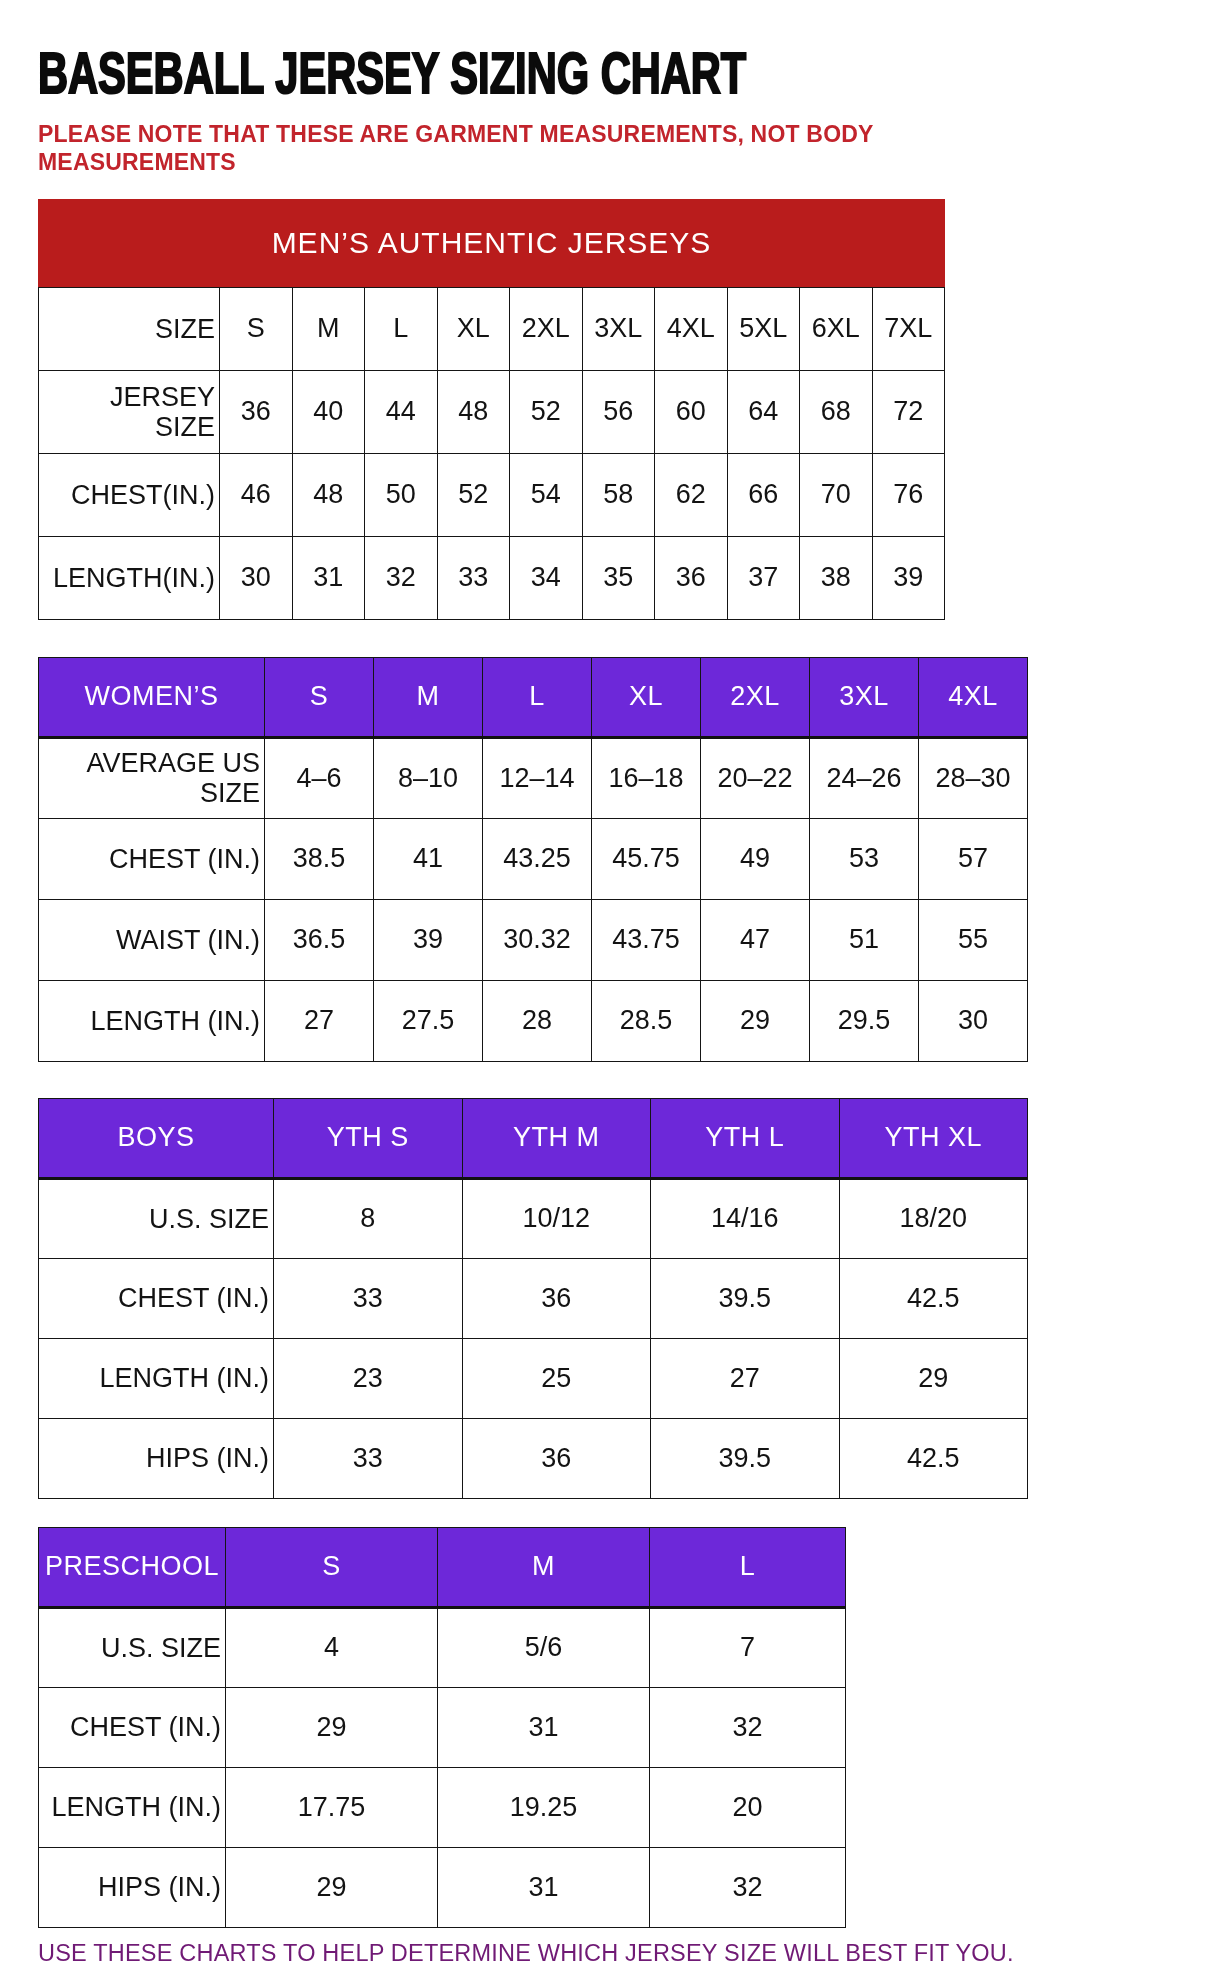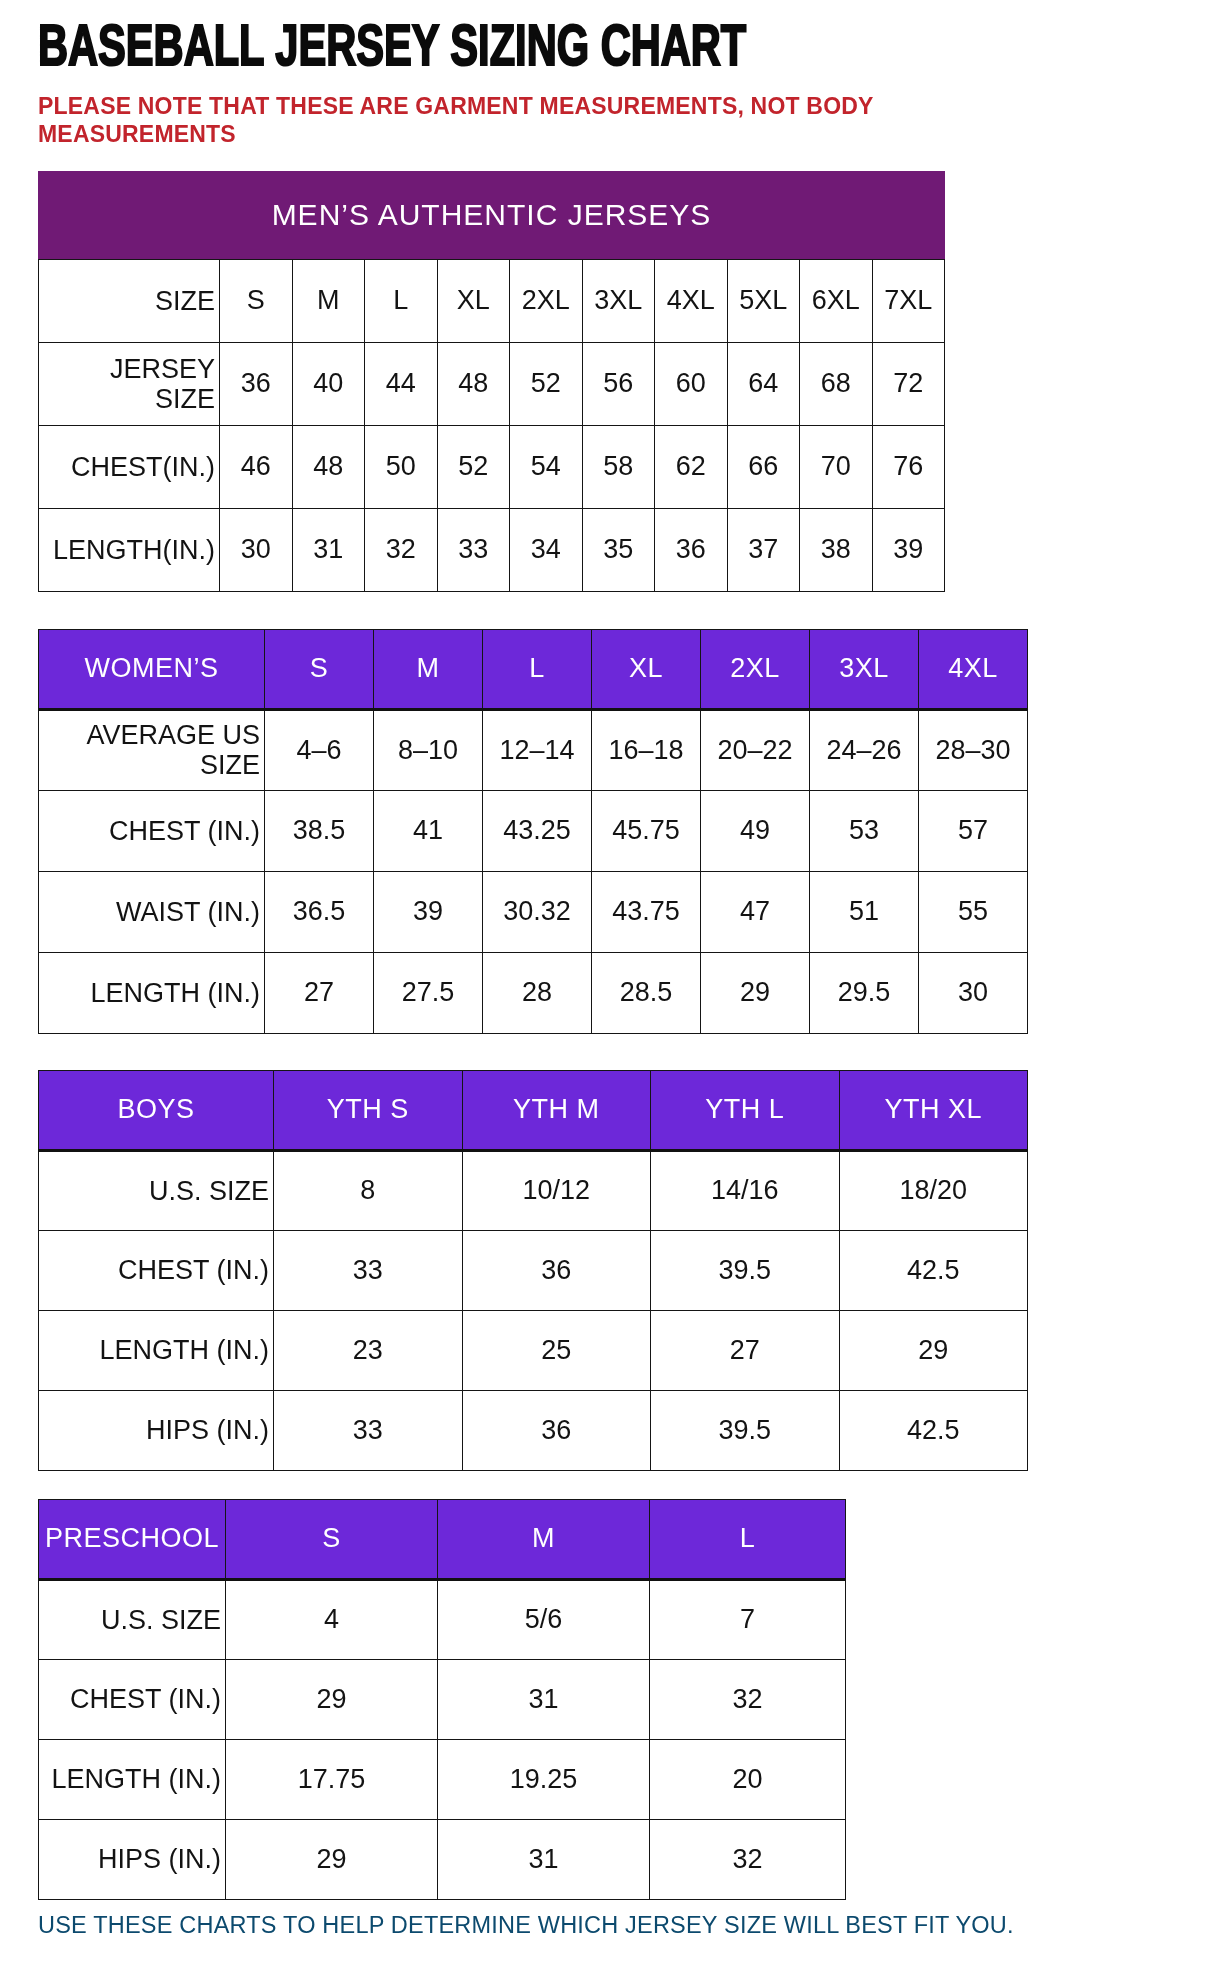--- a/index.html
+++ b/index.html
@@ -2,39 +2,39 @@
 <html><head>
 <meta charset="utf-8">
 <style>
   * { margin:0; padding:0; box-sizing:border-box; }
   html,body { background:#ffffff; }
   body {
     width:1220px; height:1974px; overflow:hidden;
     font-family:"Liberation Sans", sans-serif;
     color:#131313;
   }
-  .page { padding:16px 38px 0 38px; }
+  .page { padding:44px 38px 0 38px; }
 
   .page-title {
     font-size:57px; font-weight:700; color:#0b0b0b;
     -webkit-text-stroke:2.2px #0b0b0b;
     letter-spacing:0px; white-space:nowrap;
     transform:scaleX(0.73); transform-origin:left center;
     line-height:1.05;
   }
   .note {
     margin-top:16px; max-width:905px;
     font-size:23px; line-height:28px; letter-spacing:0.2px;
     color:#c2242c; font-weight:700;
   }
 
   
   .gray-bar {
     margin-top:23px; width:907px; height:88px;
-    background:#701a75; color:#ffffff;
+    background:#b91c1c; color:#ffffff;
     display:flex; align-items:center; justify-content:center;
     font-size:30px; letter-spacing:1px;
   }
   table { border-collapse:collapse; table-layout:fixed; }
   td, th {
     border:1px solid #151515;
     text-align:center; vertical-align:middle;
     font-size:27px; font-weight:400; color:#131313;
     padding:0 4px; overflow:hidden;
   }
@@ -52,21 +52,21 @@
   .tbl-boys td    { height:80px; }
   .tbl-boys th    { height:80px; }
   .tbl-preschool      { width:807px; margin-top:28px; }
   .tbl-preschool td   { height:80px; }
   .tbl-preschool th   { height:80px; }
   .row-label { line-height:30px;text-align:right; }
 
   .footer-note {
     margin-top:12px;
     font-size:23.5px; letter-spacing:0.2px;
-    color:#0c4a6e; font-weight:400; white-space:nowrap;
+    color:#701a75; font-weight:400; white-space:nowrap;
   }
 </style>
 </head>
 <body>
 
 <div class="page">
 
   <h1 class="page-title">BASEBALL JERSEY SIZING CHART</h1>
 
   <p class="note">PLEASE NOTE THAT THESE ARE GARMENT MEASUREMENTS, NOT BODY MEASUREMENTS</p>

